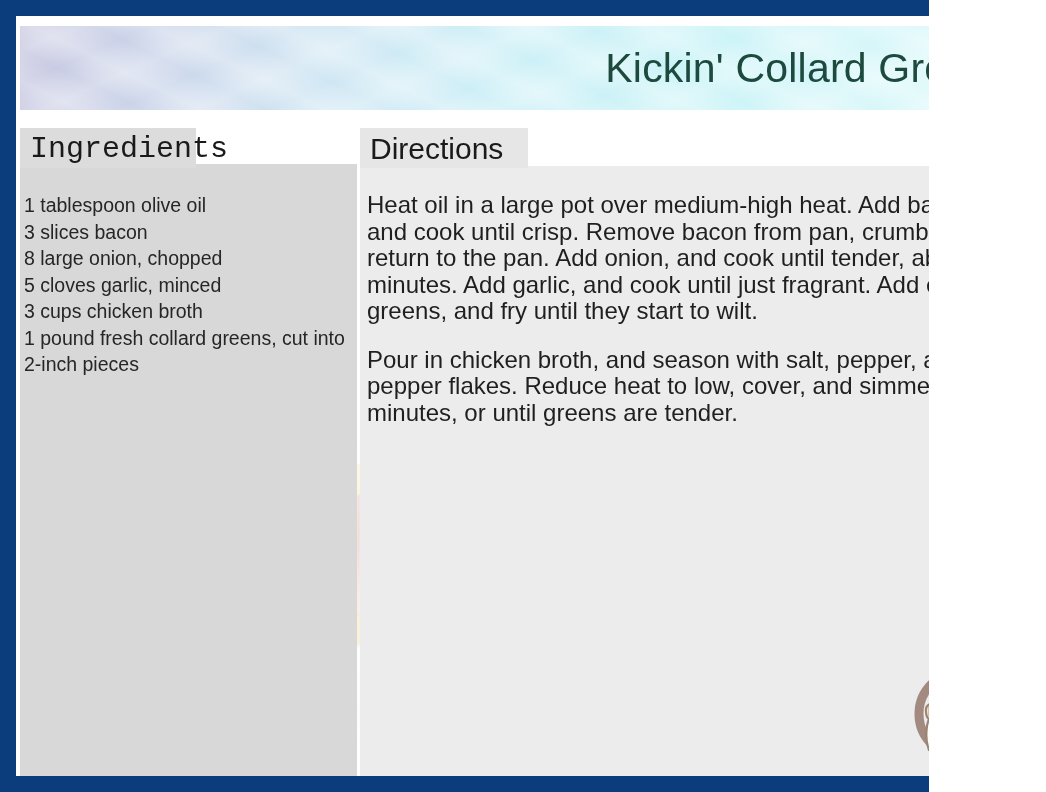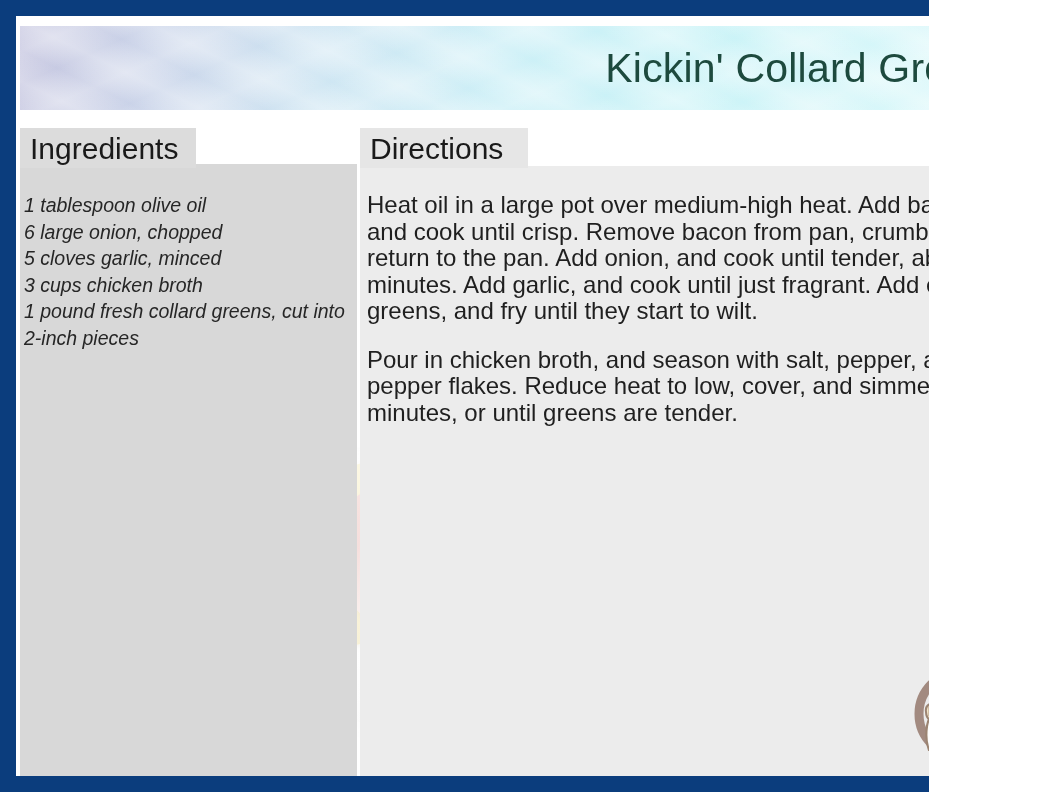--- a/index.html
+++ b/index.html
@@ -168,41 +168,41 @@
     line-height: 38px;
     padding: 2px 14px 4px 10px;
     box-sizing: border-box;
     white-space: nowrap;
   }
   .tab-ingredients {
     left: 20px;
     top: 128px;
     width: 176px;
     height: 40px;
+    font-family: Liberation Mono, monospace;
   }
   .tab-directions {
     left: 360px;
     top: 128px;
     width: 168px;
     height: 40px;
     background: #e6e6e6;
   }
 
   .ingredients-list {
     position: absolute;
     left: 24px;
     top: 192px;
     width: 330px;
     font-size: 19.5px;
     line-height: 26.5px;
     color: #262626;
   }
   .ingredients-list .ing-item {
     white-space: pre-wrap;
-    font-style: italic;
   }
 
   .directions-body {
     position: absolute;
     left: 367px;
     top: 192px;
     width: 650px;
     font-size: 24px;
     line-height: 26.5px;
     color: #1f1f1f;
@@ -251,21 +251,22 @@
   </div>
 
   <div class="banner">
     <div class="banner-title">Kickin' Collard Greens</div>
   </div>
 
   <div class="panel-ingredients-body"></div>
   <div class="tab tab-ingredients">Ingredients</div>
   <div class="ingredients-list">
     <div class="ing-item">1 tablespoon olive oil</div>
-    <div class="ing-item">6 large onion, chopped</div>
+    <div class="ing-item">3 slices bacon</div>
+    <div class="ing-item">8 large onion, chopped</div>
     <div class="ing-item">5 cloves garlic, minced</div>
     <div class="ing-item">3 cups chicken broth</div>
     <div class="ing-item">1 pound fresh collard greens, cut into 2-inch pieces</div>
   </div>
 
   <div class="panel-directions-body"></div>
   <div class="tab tab-directions">Directions</div>
   <div class="directions-body">
     <p>Heat oil in a large pot over medium-high heat. Add bacon, and cook until crisp. Remove bacon from pan, crumble and return to the pan. Add onion, and cook until tender, about 5 minutes.  Add garlic, and cook until just fragrant. Add collard greens, and fry until they start to wilt.</p>
     <p>Pour in chicken broth, and season with salt, pepper, and red pepper flakes. Reduce heat to low, cover, and simmer for 45 minutes, or until greens are tender.</p>

